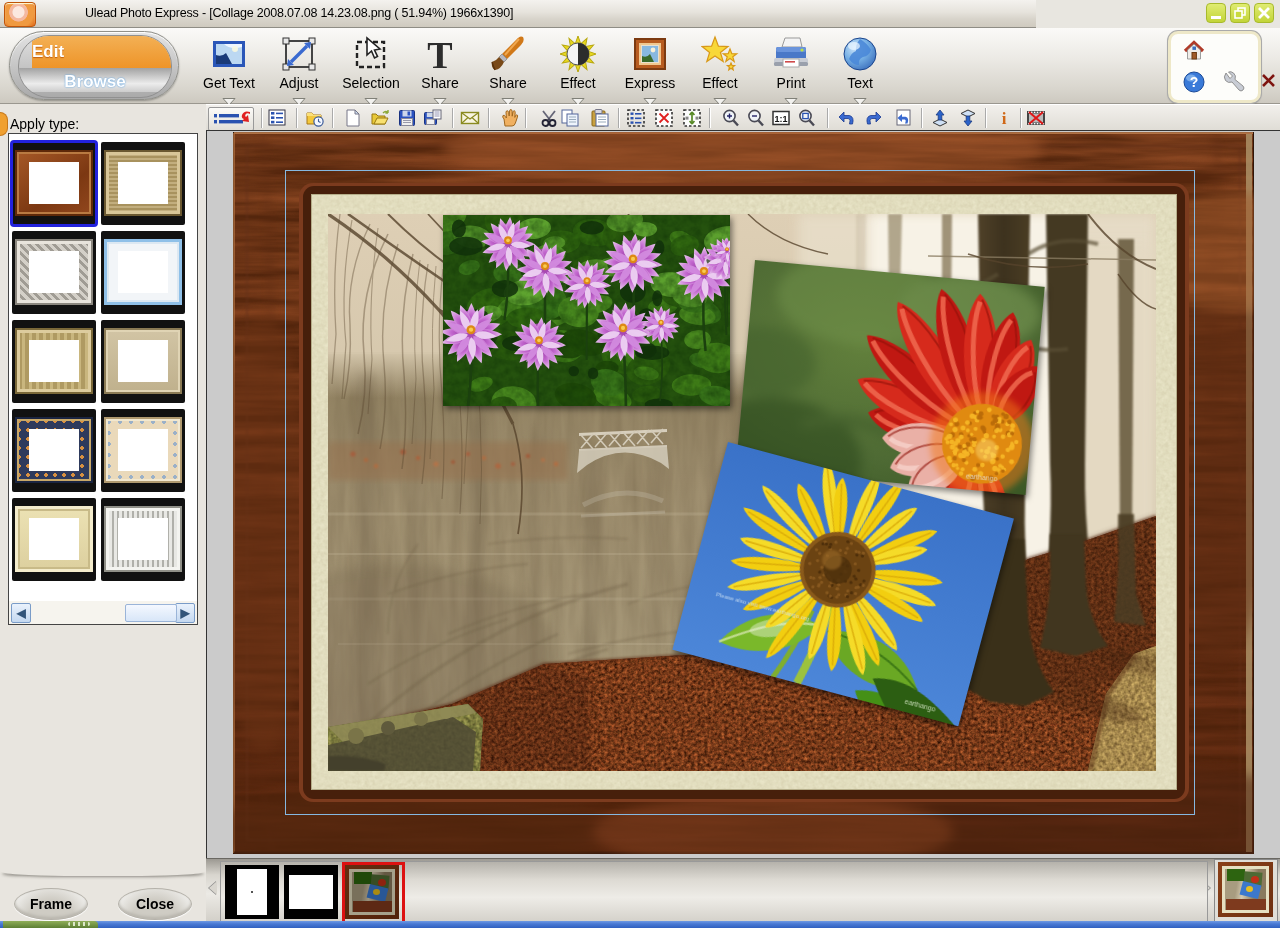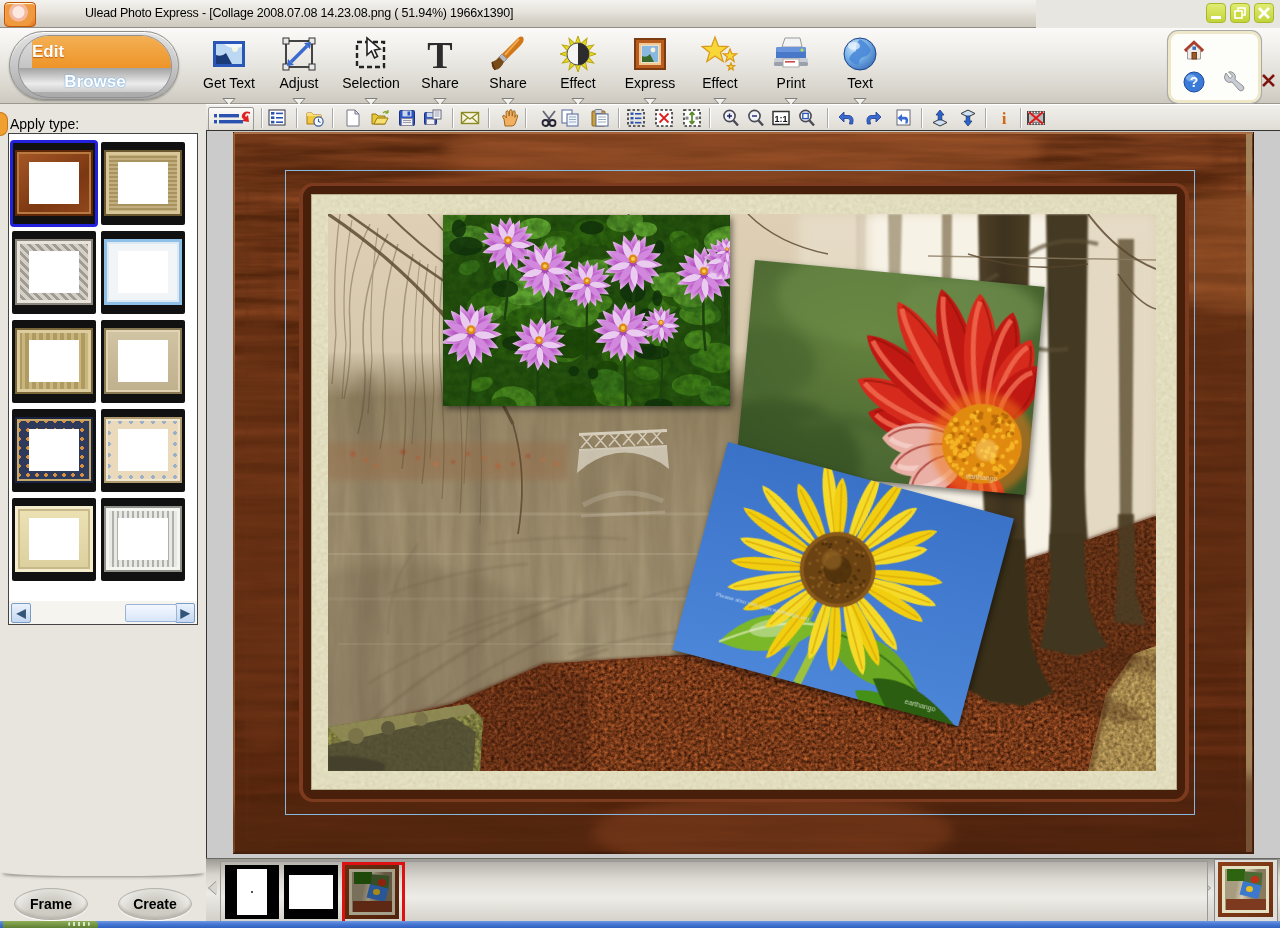--- a/index.html
+++ b/index.html
@@ -489,21 +489,21 @@
           </div>
         </div>
       </div>
  <div id="hscroll">
    <div class="harr" style="left:2px">◀</div>
    <div class="harr" style="right:2px">▶</div>
    <div id="hthumb"></div>
  </div>
  <div id="applyrow">
    <div class="bigbtn" style="left:14px">Frame</div>
-   <div class="bigbtn" style="left:118px">Create</div>
+   <div class="bigbtn" style="left:118px">Close</div>
  </div>
 </div>
 
 <div id="canvas">
       <div id="collage">
 <svg width="1021" height="722" viewBox="0 0 1021 722">
 <defs>
  <linearGradient id="woodg" x1="0" y1="0" x2="0" y2="1">
   <stop offset="0" stop-color="#9b5128"></stop>
               <stop offset="0.25" stop-color="#8c4621"></stop>

